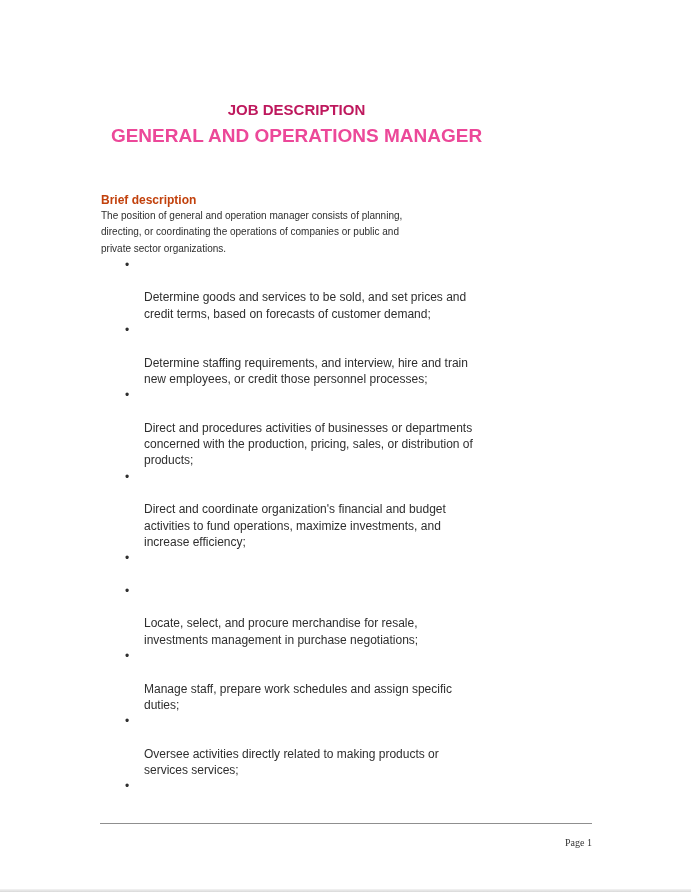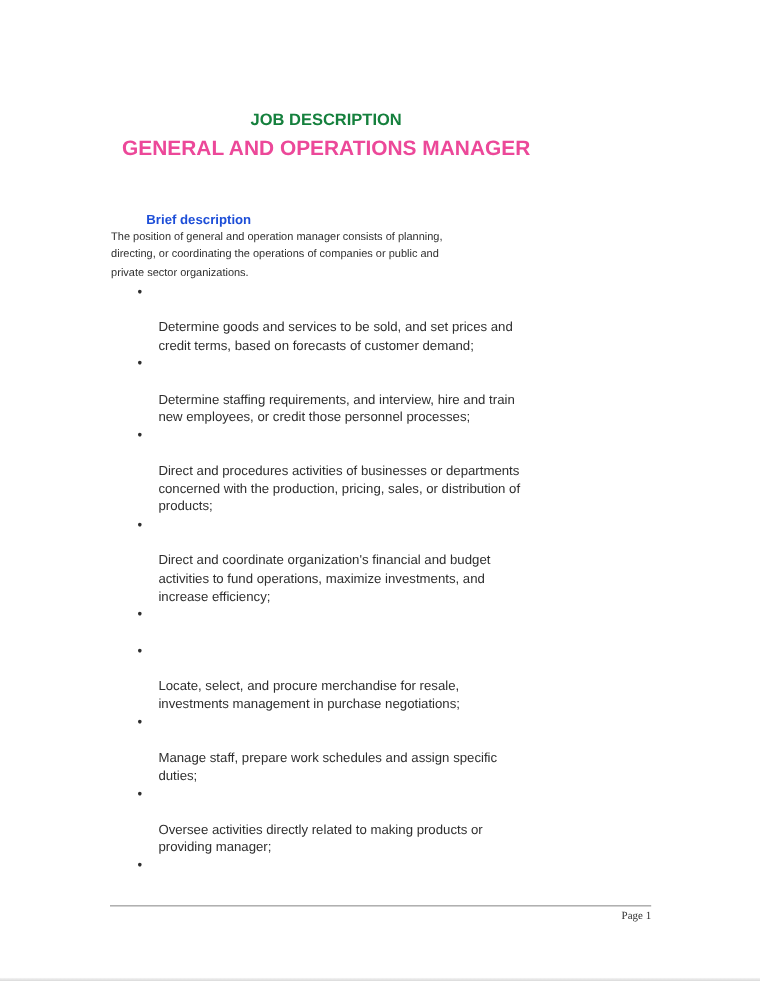--- a/index.html
+++ b/index.html
@@ -21,35 +21,34 @@
     width: 391px;
   }
   .titles {
     padding-top: 102px;
     text-align: center;
   }
   .kicker {
     font-size: 15px;
     line-height: 15px;
     font-weight: bold;
-    color: #15803d;
+    color: #be185d;
   }
   .title {
     margin-top: 9px;
     font-size: 19px;
     line-height: 19px;
     font-weight: bold;
     color: #ec4899;
   }
   .section-heading {
     font-size: 12px;
     line-height: 16px;
     font-weight: bold;
-    color: #1d4ed8;
-    margin-left: 32px;
+    color: #c2410c;
   }
   .brief-heading { margin-top: 47px; }
   .body-text {
     font-size: 10px;
     line-height: 16.3px;
     white-space: pre-line;
     color: #2e2e2e;
   }
   .tasks-heading { margin-top: 32px; }
   ul.task-list {
@@ -72,21 +71,21 @@
     white-space: normal;
     font-size: 12px;
   }
   .footer {
     position: absolute;
     left: 100px;
     top: 823px;
     width: 492px;
     border-top: 1px solid #8f8f8f;
     text-align: right;
-    padding-top: 3px;
+    padding-top: 13px;
     font-family: "Liberation Serif", serif;
     font-size: 10px;
     color: #333333;
   }
   .page-bottom-edge {
     position: absolute;
     left: 0;
     right: 0;
     bottom: 0;
     height: 3px;
@@ -143,21 +142,21 @@
 investments management in purchase negotiations;</span>
       </li>
       <li>
         <span class="bullet-marker">•</span>
         <span>Manage staff, prepare work schedules and assign specific
 duties;</span>
       </li>
       <li>
         <span class="bullet-marker">•</span>
         <span>Oversee activities directly related to making products or
-providing manager;</span>
+services services;</span>
       </li>
       <li>
         <span class="bullet-marker">•</span>
         
       </li>
 
     </ul>
 
   </div>
 

